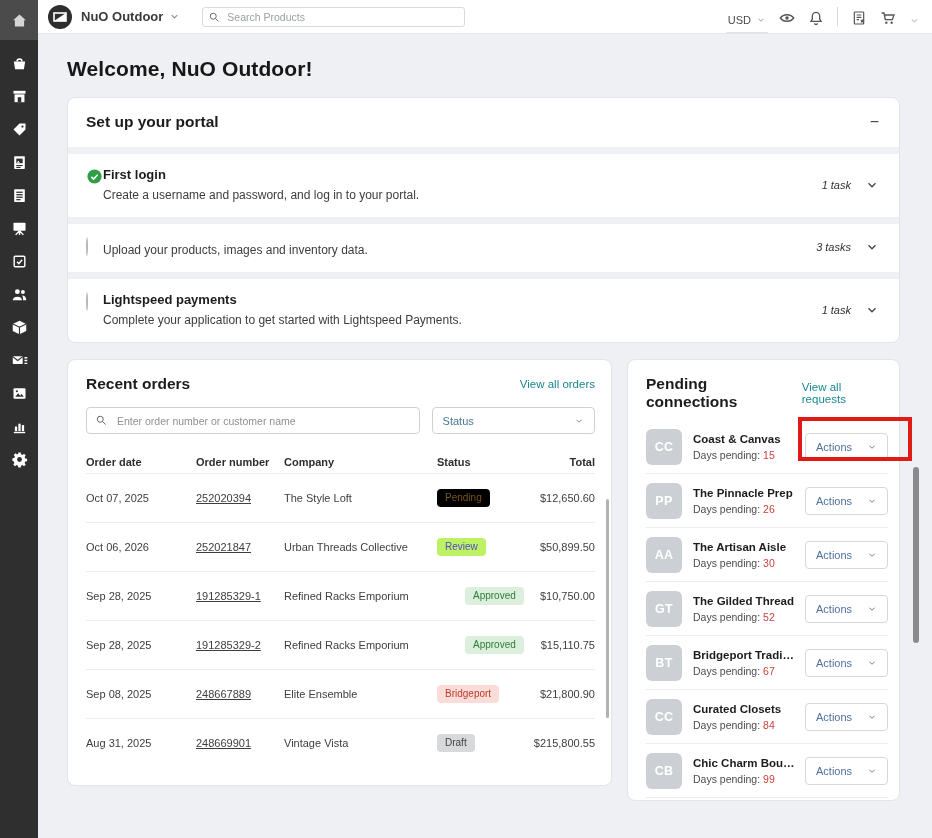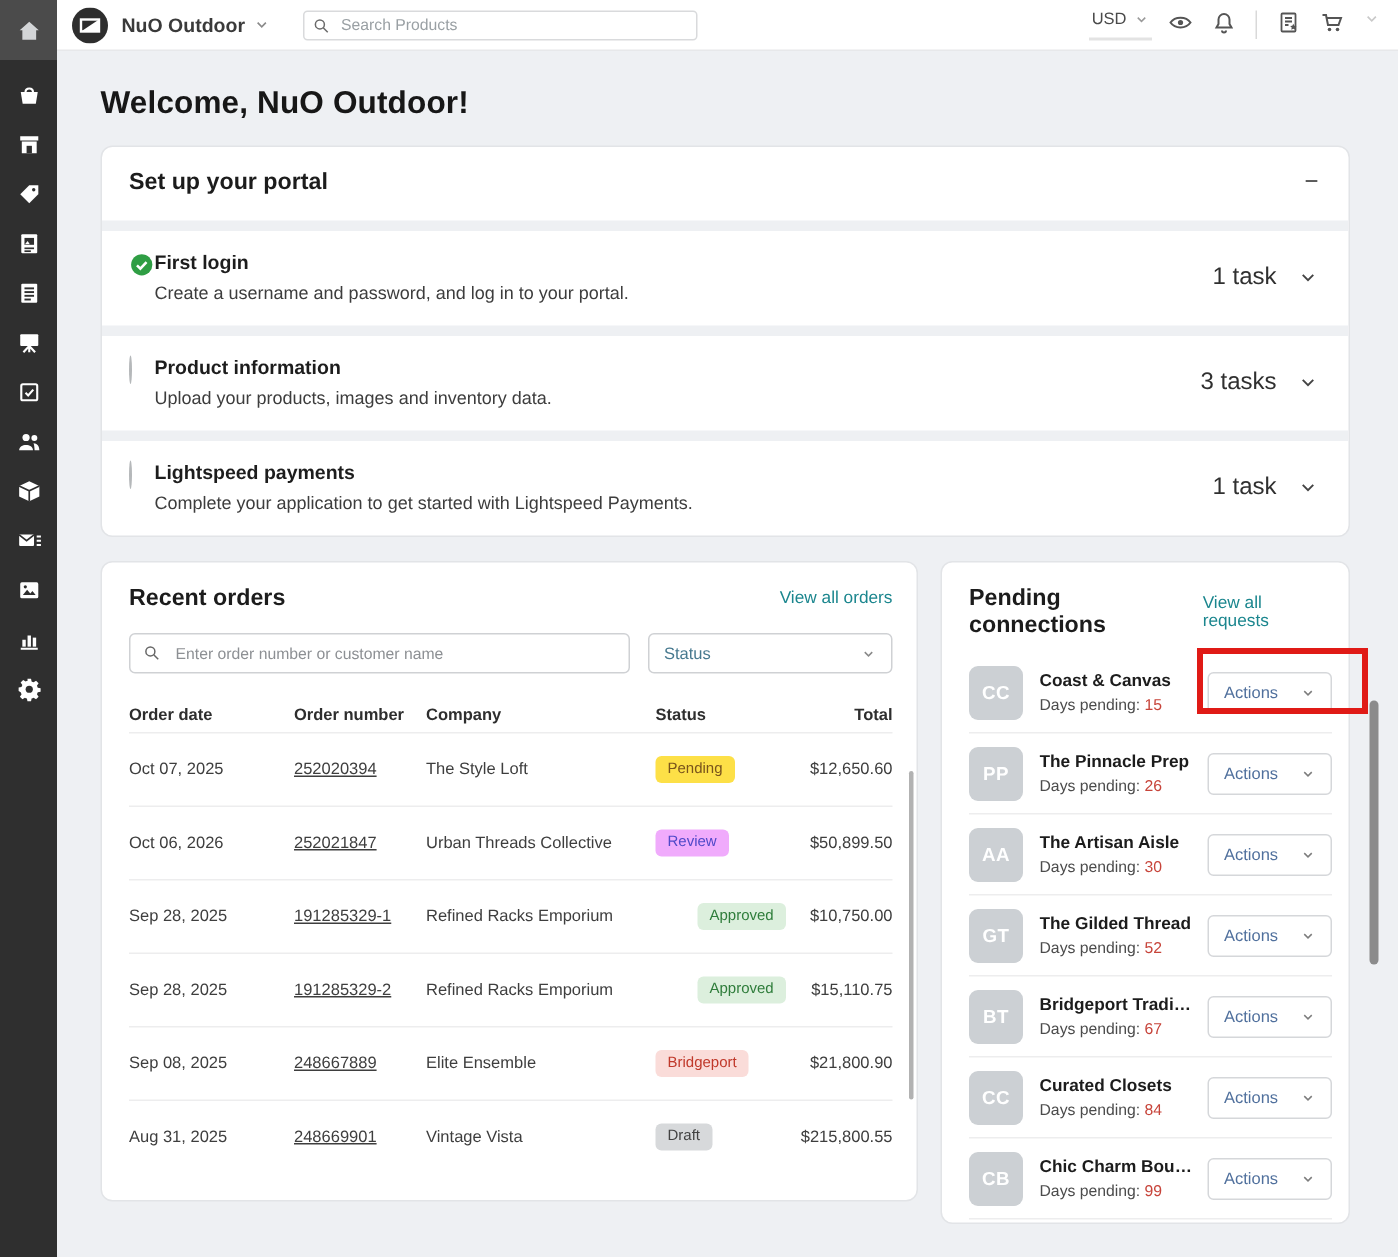--- a/index.html
+++ b/index.html
@@ -36,21 +36,21 @@
   .store-chevron { margin-left: 6px; color: #8a8a8a; }
   .store-chevron svg, .small-chevron svg { width: 11px; height: 11px; }
   .search-products { position: relative; margin-left: 22px; width: 263px; }
   .search-products input {
     width: 100%; height: 20px; border: 1px solid #d9dadc; border-radius: 3px;
     padding: 0 6px 0 24px; font-size: 10.5px; font-family: Liberation Sans, sans-serif; color: #333; outline: none;
   }
   .search-products input::placeholder { color: #9aA0a4; }
   .search-products .icon { position: absolute; left: 6px; top: 4px; color: #6a6a6a; }
   .search-products .icon svg { width: 12px; height: 12px; }
-  .topbar-right { margin-left: auto; display: flex; align-items: flex-start; gap: 13px; }
+  .topbar-right { margin-left: auto; display: flex; align-items: flex-end; gap: 13px; }
   .currency { position: relative; display: flex; align-items: center; gap: 5px; cursor: pointer; }
   .currency::after { content: ''; position: absolute; left: -2px; right: -2px; bottom: -8px; height: 2px; background: #e3e3e3; }
   .currency-label { font-size: 11px; color: #4a4a4a; }
   .currency .chev { color: #9a9a9a; }
   .topbar-icon { color: #555; cursor: pointer; }
   .topbar-icon svg { width: 16px; height: 16px; }
   .topbar-divider { width: 1px; height: 19px; background: #d9d9d9; }
   .cart-chevron { color: #c9c9c9; }
 
   
@@ -76,21 +76,21 @@
   .task-row { display: flex; align-items: flex-start; padding: 13px 16px 15px 18px; cursor: pointer; }
   .task-check { width: 17px; margin-top: 1px; }
   .task-check svg { width: 17px; height: 17px; }
   .check-empty { width: 16px; height: 16px; border: 1.5px solid #b5b8ba; border-radius: 50%; margin-top: 1px; }
   .task-row .check-done { display: none; }
   .task-row.done .check-done { display: block; }
   .task-text { margin-left: 0; }
   .task-title { font-size: 13px; font-weight: 700; color: #1d1d1d; }
   .task-desc { margin-top: 6px; font-size: 12px; color: #3d3d3d; }
   .task-right { margin-left: auto; display: flex; align-items: center; gap: 15px; align-self: center; margin-right: 5px; }
-  .task-count { font-size: 16px; color: #303030; }
+  .task-count { font-size: 11px; color: #303030; font-style: italic; }
   .task-chevron { color: #444; }
   .task-chevron svg { width: 12px; height: 12px; }
 
   
   .bottom-row { display: flex; gap: 15px; margin-top: 16px; align-items: flex-start; }
 
   
   .orders-card { width: 545px; height: 427px; padding: 15px 16px 0 18px; position: relative; }
   .card-head { display: flex; align-items: center; }
   .card-title { font-size: 15.5px; font-weight: 700; color: #1c1c1c; }
@@ -118,22 +118,22 @@
   .col-date { width: 110px; }
   .col-number { width: 88px; }
   .col-company { width: 153px; padding-right: 8px; }
   .col-status { width: 80px; }
   .col-total { flex: 1; text-align: right; }
   .order-link { color: #3e3e3e; text-decoration: underline; }
   .badge {
     display: inline-block; font-size: 10px; padding: 4px 8px; border-radius: 4px;
     background: #e4e4e4; color: #444; line-height: 1;
   }
-  .badge.pending { background: #fde047; color: #7a551c; }
-  .badge.review { background: #f0abfc; color: #5049c8; }
+  .badge.pending { background: #000000; color: #7a551c; }
+  .badge.review { background: #bef264; color: #5049c8; }
   .badge.approved { background: #dcefdd; color: #2f7d3b; margin-left: 28px; }
   .badge.cancelled { background: #fadcd9; color: #c0392b; }
   .badge.draft { background: #d7d9db; color: #424242; }
   .table-scrollbar { position: absolute; right: 2px; top: 139px; width: 3px; height: 219px; background: #b2b2b2; border-radius: 2px; }
 
   
   .connections-card { width: 273px; height: 442px; padding: 15px 11px 0 18px; position: relative; overflow: visible; }
   .conn-list { margin-top: 9px; }
   .conn-item { height: 54px; display: flex; align-items: center; border-bottom: 1px solid #ededee; position: relative; }
   .avatar {
@@ -404,21 +404,20 @@
         </div>
 
         <div>
           <div class="section-gap"></div>
           <div class="task-row todo">
             <span class="task-check">
               
               <span class="check-empty"></span>
             </span>
             <span class="task-text">
-              <div class="task-title">Product information</div>
               <div class="task-desc">Upload your products, images and inventory data.</div>
             </span>
             <span class="task-right">
               <span class="task-count">3 tasks</span>
               <span class="task-chevron">
                 <svg viewBox="0 0 24 24" fill="none" stroke="currentColor" stroke-width="2.6">
                   <path d="M5 8.5 L12 15.5 L19 8.5"></path>
                 </svg>
               </span>
             </span>

